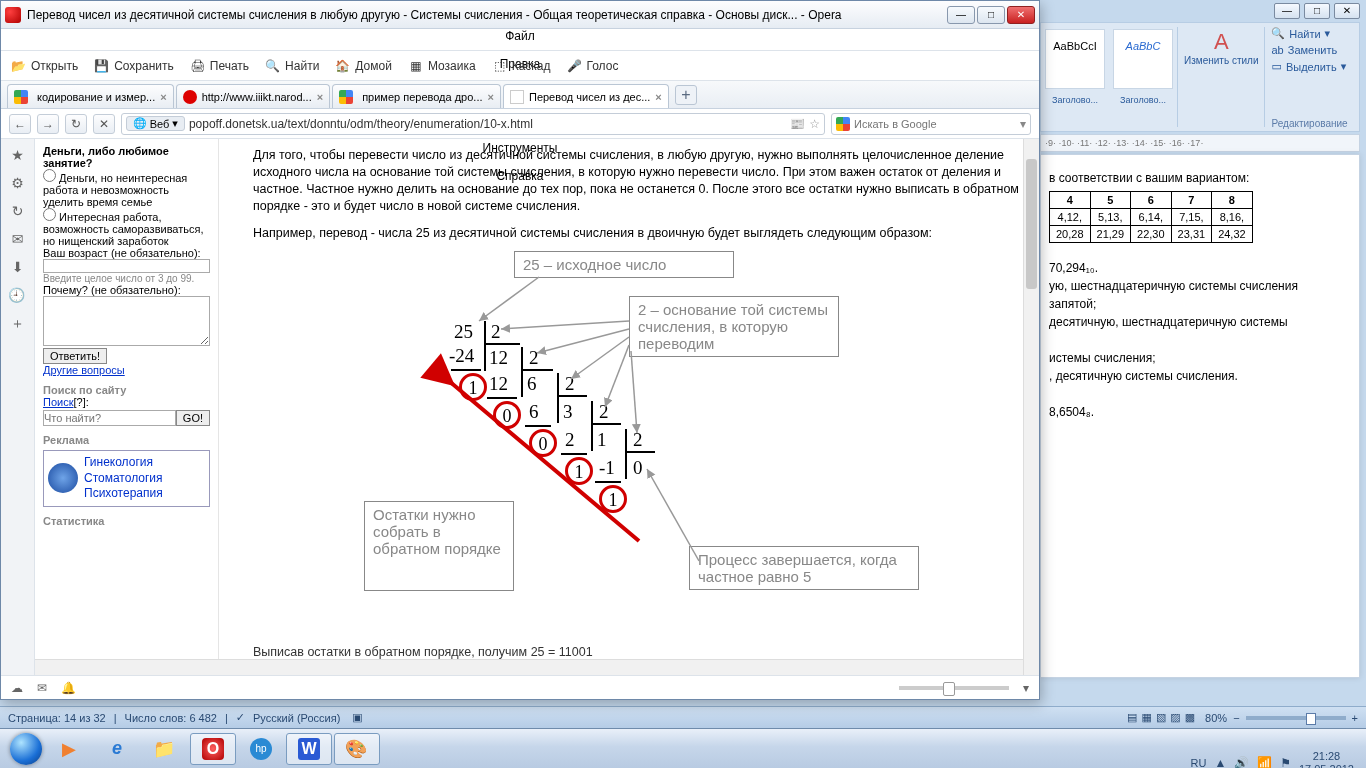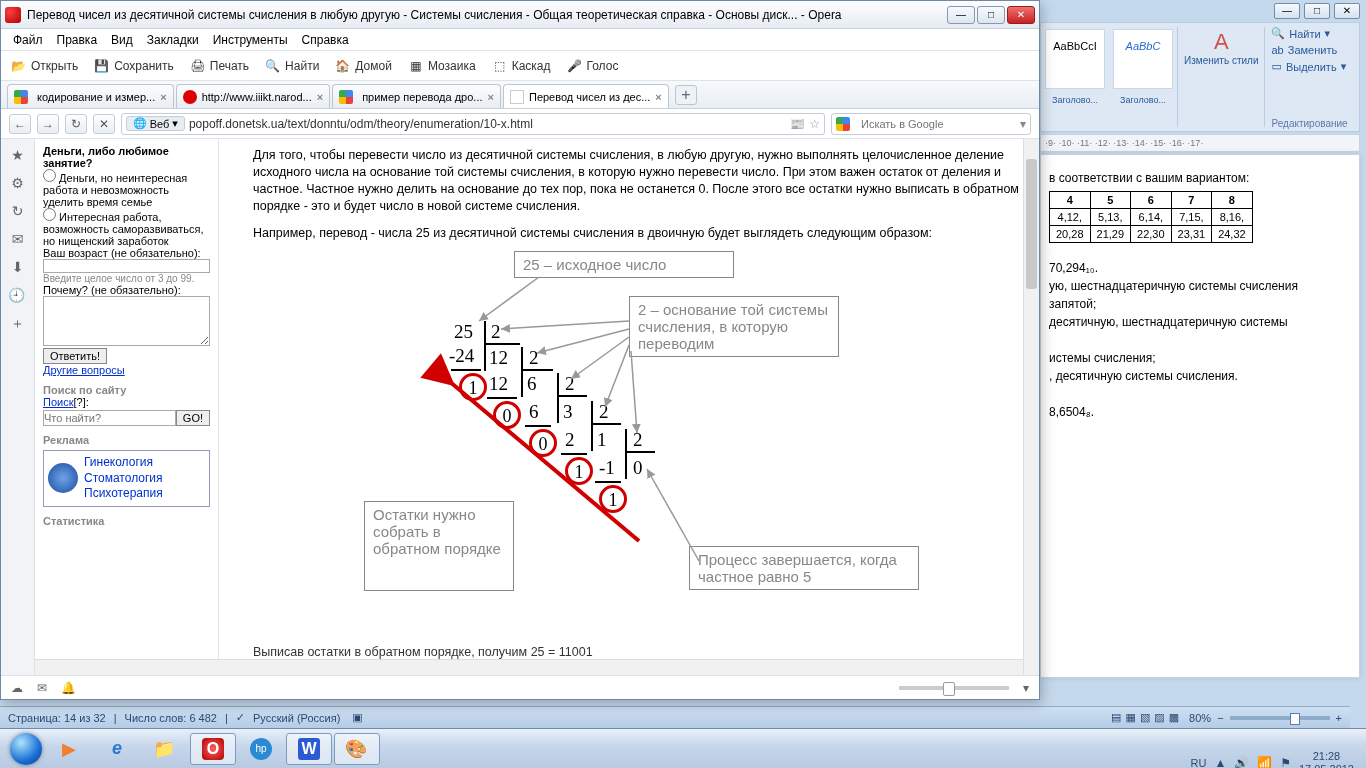--- a/index.html
+++ b/index.html
@@ -16,55 +16,55 @@
 .ribbon-col { display: flex; flex-direction: column; padding: 4px 6px; font-size: 11px; color: #2a5a9b; gap: 4px; }
 .ribbon-btn { display: flex; align-items: center; gap: 4px; cursor: pointer; }
 .ribbon-big { display: flex; flex-direction: column; align-items: center; padding: 6px; font-size: 10px; color: #2a5a9b; }
 .ribbon-big .Aicon { font-size: 22px; color: #d05050; }
 .ribbon-grp { position: absolute; bottom: 2px; font-size: 10px; color: #5b7ba8; }
 .word-ruler { position: absolute; top: 134px; left: 1040px; right: 6px; height: 18px; background: #f1f5fa; border: 1px solid #c5d3e3; font-size: 9px; display: flex; align-items: center; padding-left: 4px; color: #777; overflow: hidden; }
 .word-doc { position: absolute; top: 154px; left: 1040px; right: 6px; bottom: 50px; background: #fff; border: 1px solid #c5d3e3; padding: 12px 8px 8px 8px; font-size: 12px; overflow: hidden; box-shadow: 0 0 6px rgba(0,0,0,.1);}
 .word-doc table { border-collapse: collapse; font-size: 11px; margin-top: 6px; }
 .word-doc td, .word-doc th { border: 1px solid #000; padding: 2px 6px; text-align: center; }
 .word-doc p { margin: 4px 0; }
-.word-status { position: absolute; left: 0; right: 16px; bottom: 40px; height: 22px; background: linear-gradient(#cfe0f2,#b5cce6); border-top: 1px solid #8faccb; font-size: 11px; display: flex; align-items: center; padding: 0 8px; color: #2a4a72; }
+.word-status { position: absolute; left: 0; right: 0; bottom: 40px; height: 22px; background: linear-gradient(#cfe0f2,#b5cce6); border-top: 1px solid #8faccb; font-size: 11px; display: flex; align-items: center; padding: 0 8px; color: #2a4a72; }
 .word-status .spacer { flex: 1; }
 .zoom-slider { width: 100px; height: 4px; background: #8faccb; position: relative; margin: 0 6px; }
 .zoom-slider::after { content:''; position:absolute; left:60%; top:-3px; width:8px; height:10px; background:#fff; border:1px solid #5b7ba8; }
 
 
 .opera { position: absolute; top: 0; left: 0; width: 1040px; height: 700px; background: #fff; border: 1px solid #6e88a8; box-shadow: 2px 4px 12px rgba(0,0,0,.25); display: flex; flex-direction: column; }
 .opera-title { height: 28px; background: linear-gradient(#fdfdfe,#e6ecf3); border-bottom: 1px solid #c7d2df; display: flex; align-items: center; padding: 0 4px; font-size: 12px; }
 .opera-title .oicon { width: 16px; height: 16px; border-radius: 3px; background: radial-gradient(circle at 30% 30%, #ff4040, #b00000); margin-right: 6px; }
 .opera-title .ttl { flex: 1; white-space: nowrap; overflow: hidden; text-overflow: ellipsis; }
 .winbtns { display: flex; gap: 2px; }
 .winbtn { width: 28px; height: 18px; border: 1px solid #8898ad; background: linear-gradient(#f7fafd,#dde6f0); border-radius: 3px; text-align: center; font-size: 10px; line-height: 16px; cursor: pointer; }
 .winbtn.close { background: linear-gradient(#f07070,#c82020); color: #fff; border-color: #902020; }
 
-.opera-menu { height: 22px; display: flex; align-items: center; gap: 14px; padding: 0 12px; font-size: 12px; border-bottom: 1px solid #dde3ea; }
+.opera-menu { height: 22px; display: flex; align-items: center; gap: 14px; padding: 0 2px; font-size: 12px; border-bottom: 1px solid #dde3ea; flex-direction: column; }
 .opera-menu span { cursor: pointer; }
 .opera-tb { height: 30px; display: flex; align-items: center; gap: 16px; padding: 0 10px; font-size: 12px; border-bottom: 1px solid #dde3ea; }
 .tb-item { display: flex; align-items: center; gap: 4px; cursor: pointer; color: #333; }
 .tb-ico { width: 16px; height: 16px; display: inline-flex; align-items: center; justify-content: center; font-size: 12px; }
 
 .opera-tabs { height: 28px; display: flex; align-items: flex-end; padding: 0 6px; background: linear-gradient(#f7f9fb,#e9eef4); border-bottom: 1px solid #c7d2df; gap: 2px; }
 .tab { height: 24px; min-width: 150px; max-width: 170px; border: 1px solid #bac6d4; border-bottom: none; border-radius: 4px 4px 0 0; background: linear-gradient(#fdfdfe,#e8edf3); display: flex; align-items: center; padding: 0 6px; font-size: 11px; gap: 5px; cursor: pointer; margin-top: 36px; }
 .tab.active { background: #fff; }
 .tab .x { margin-left: auto; color: #888; font-weight: bold; cursor: pointer; }
 .tab .fav { width: 14px; height: 14px; }
 .newtab { width: 22px; height: 20px; border: 1px solid #bac6d4; border-radius: 3px; background: #eef2f7; text-align: center; line-height: 18px; color: #5a6a80; cursor: pointer; margin-left: 4px; align-self: center; }
 
 .opera-addr { height: 30px; display: flex; align-items: center; gap: 6px; padding: 0 8px; border-bottom: 1px solid #dde3ea; font-size: 12px; }
 .navbtn { width: 22px; height: 20px; border: 1px solid #c4cdd8; border-radius: 3px; background: linear-gradient(#fdfdfe,#e9eef4); text-align: center; line-height: 18px; cursor: pointer; color: #555; }
 .addr-field { flex: 1; display: flex; align-items: center; border: 1px solid #c4cdd8; border-radius: 3px; height: 22px; padding: 0 4px; background: #fff; }
 .addr-chip { background: #e8edf3; border: 1px solid #c4cdd8; border-radius: 3px; padding: 0 6px; font-size: 11px; margin-right: 4px; display: flex; align-items: center; gap: 3px; }
 .addr-url { flex: 1; font-size: 12px; color: #333; }
 .search-field { width: 200px; display: flex; align-items: center; border: 1px solid #c4cdd8; border-radius: 3px; height: 22px; padding: 0 4px; background: #fff; }
 .gico { width: 14px; height: 14px; margin-right: 4px; background: conic-gradient(#4285f4 0 25%, #ea4335 0 50%, #fbbc05 0 75%, #34a853 0); border-radius: 2px; }
-.search-field input { border: none; outline: none; flex: 1; font-size: 11px; margin-left: 7px; }
+.search-field input { border: none; outline: none; flex: 1; font-size: 11px; }
 
 .opera-body { flex: 1; display: flex; min-height: 0; }
 .side-icons { width: 34px; background: #f1f3f6; border-right: 1px solid #dde3ea; display: flex; flex-direction: column; align-items: center; padding: 8px 0; gap: 12px; color: #666; }
 .side-icons span { cursor: pointer; font-size: 14px; }
 
 .page { flex: 1; display: flex; overflow: hidden; position: relative; }
 .left-col { width: 184px; padding: 6px 8px; font-size: 11px; border-right: 1px solid #e5e5e5; overflow: hidden; }
 .left-col label { display: block; }
 .left-col input[type=text], .left-col textarea { width: 100%; font-size: 11px; border: 1px solid #aaa; }
 .left-col textarea { height: 50px; }

